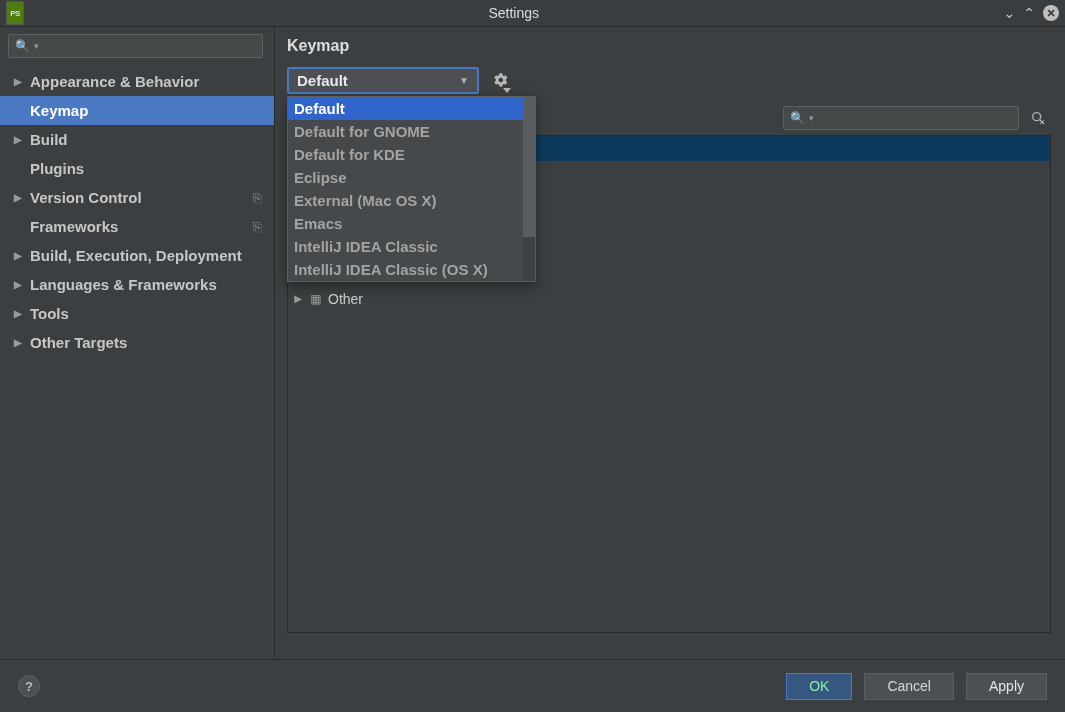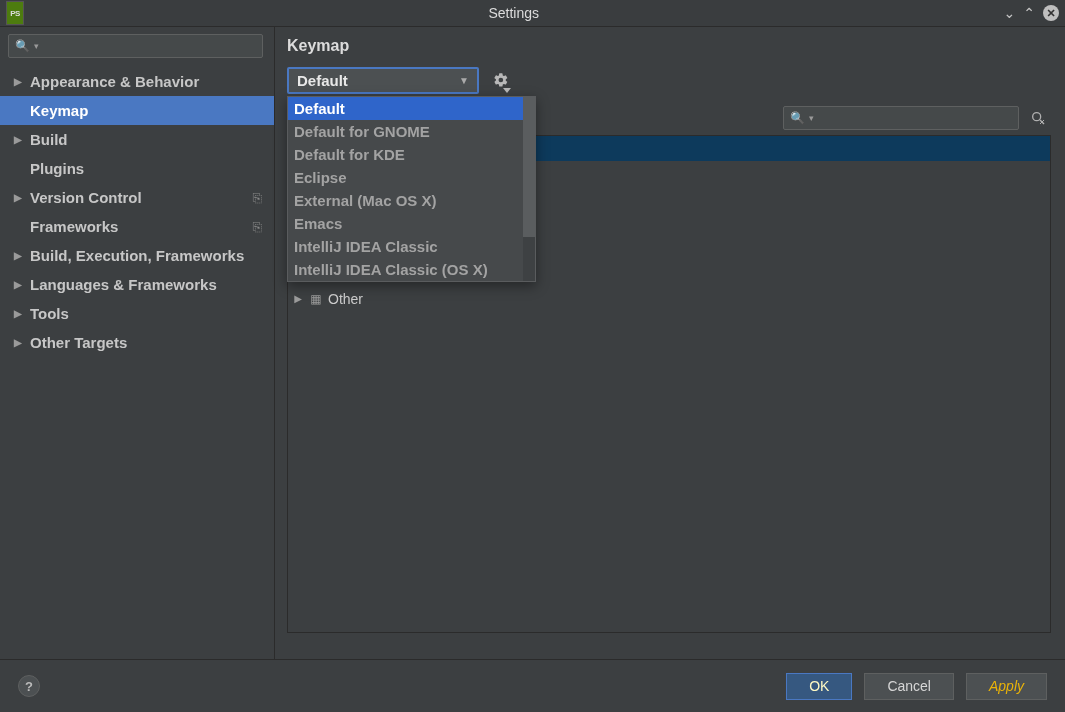--- a/index.html
+++ b/index.html
@@ -113,22 +113,22 @@
   width: 22px; height: 22px; border-radius: 50%;
   background: #4c5052; border: 1px solid #5e6060;
   display: inline-flex; align-items: center; justify-content: center;
   color: #bbb; font-size: 13px; font-weight: bold; cursor: pointer;
 }
 .footer-spacer { flex: 1; }
 .btn {
   height: 27px; padding: 0 22px; font-size: 14px;
   border: 1px solid #5e6060; background: #4c5052; color: #d6d6d6; cursor: pointer;
 }
-.btn.primary { background: #365880; border-color: #4a78c2; color: #fef9c3; }
-.btn.disabled { color: #eab308; cursor: default; font-style: italic; }
+.btn.primary { background: #365880; border-color: #4a78c2; color: #86efac; }
+.btn.disabled { color: #e5e5e5; cursor: default; }
 </style>
 </head>
 <body>
 
 <div class="titlebar">
   <span class="app-icon">PS</span>
   <span class="title">Settings</span>
   <span class="win-btns">
     <span class="win-btn">⌄</span>
     <span class="win-btn">⌃</span>
@@ -165,21 +165,21 @@
           <span class="arrow">▶</span>
           <span>Version Control</span>
           <span class="copy-ico">⎘</span>
         </div>
       <div class="nav-item child">
           <span>Frameworks</span>
           <span class="copy-ico">⎘</span>
         </div>
       <div class="nav-item">
           <span class="arrow">▶</span>
-          <span>Build, Execution, Frameworks</span>
+          <span>Build, Execution, Deployment</span>
         </div>
       <div class="nav-item">
           <span class="arrow">▶</span>
           <span>Languages &amp; Frameworks</span>
         </div>
       <div class="nav-item">
           <span class="arrow">▶</span>
           <span>Tools</span>
         </div>
       <div class="nav-item">

